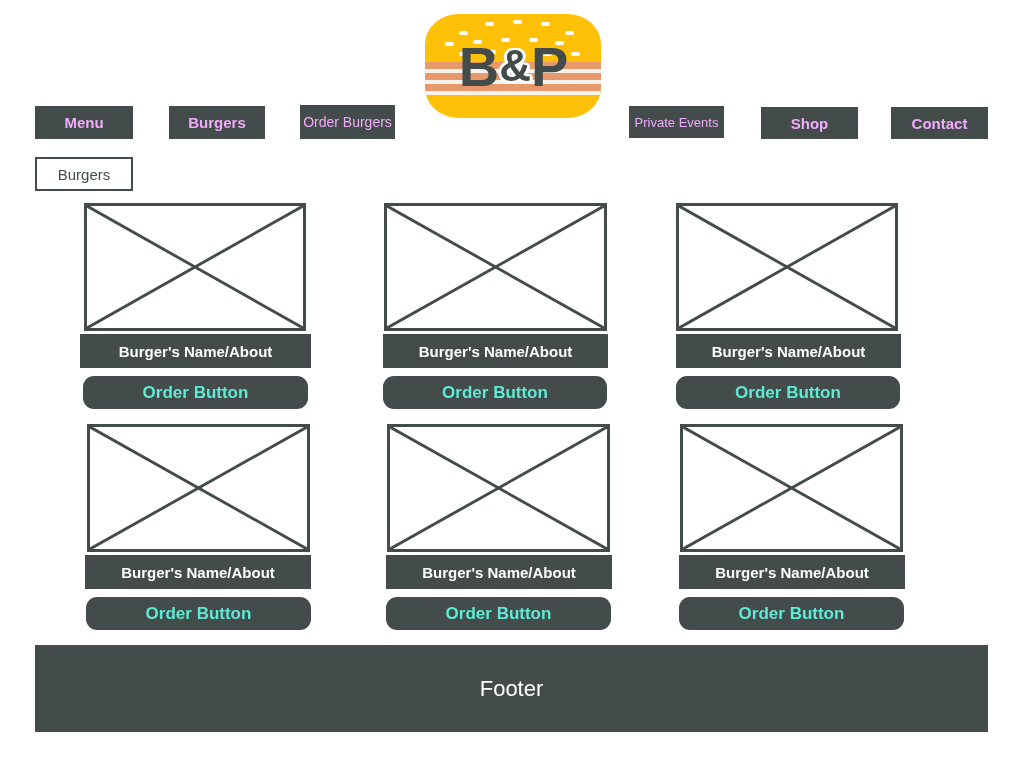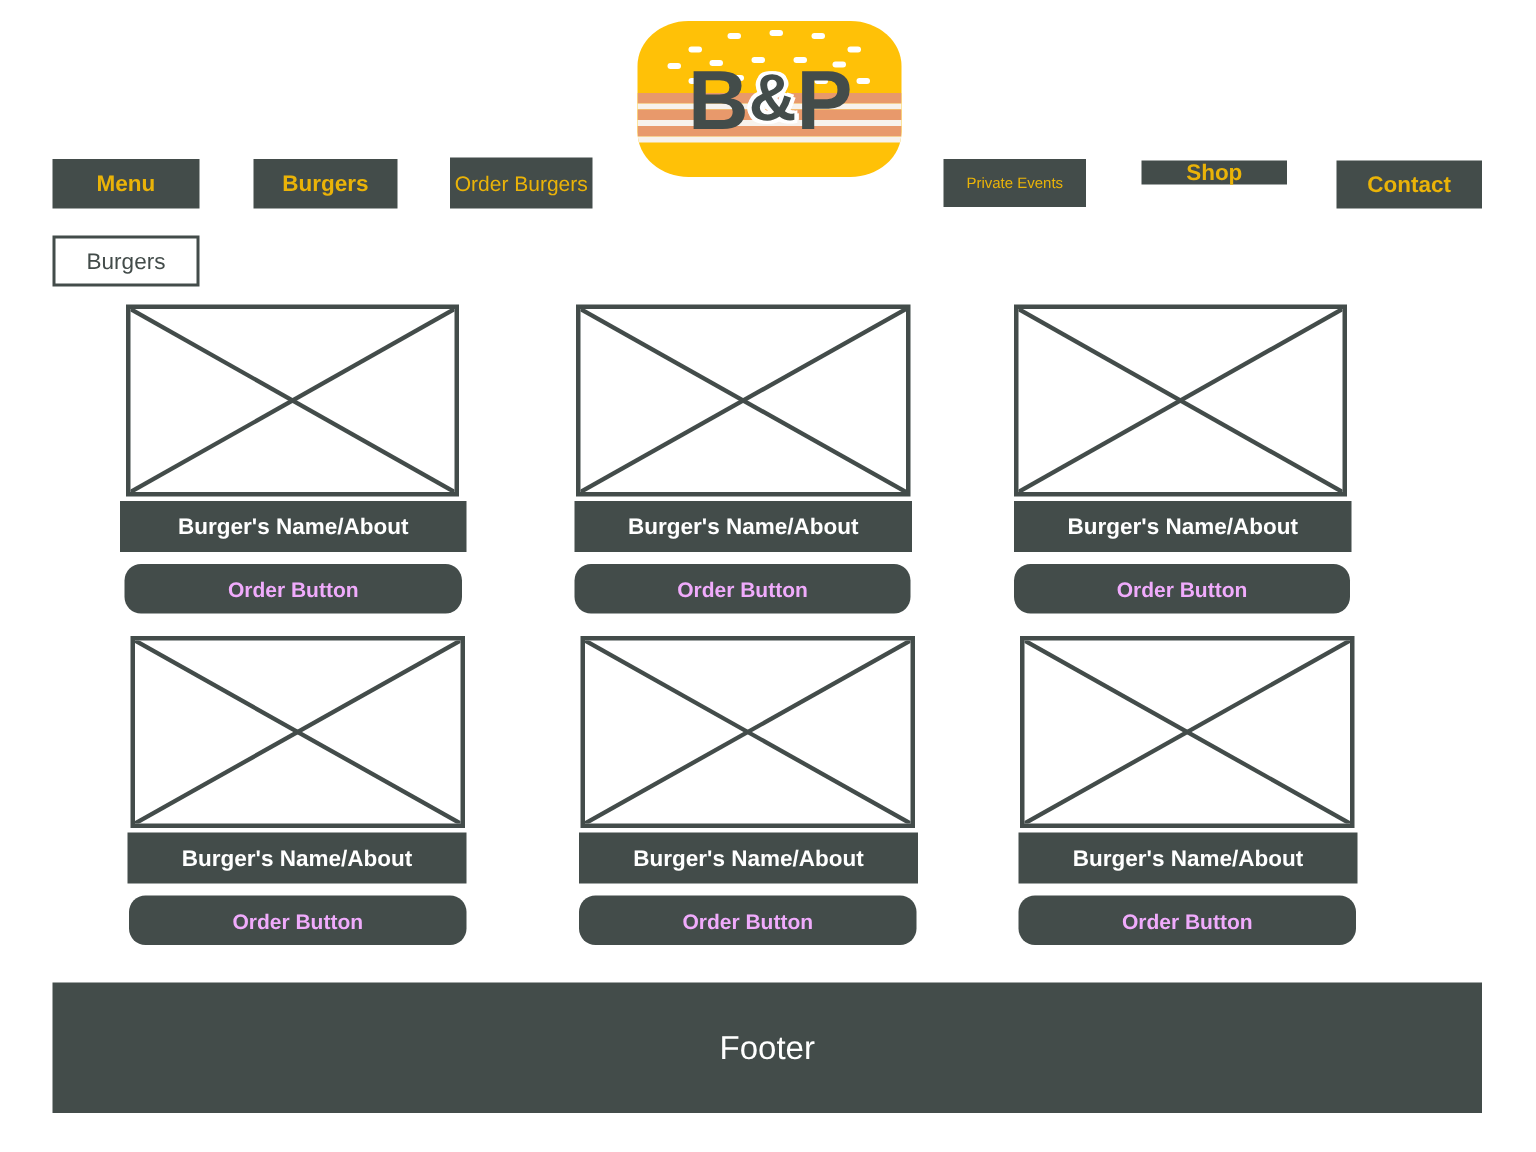--- a/index.html
+++ b/index.html
@@ -83,32 +83,32 @@
     font-size: 22px;
     font-weight: bold;
     color: #434C4A;
     letter-spacing: -0.3px;
   }
 
   
   .nav-btn {
     position: absolute;
     background: #434C4A;
-    color: #eab308;
+    color: #f0abfc;
     display: flex;
     align-items: center;
     justify-content: center;
     font-weight: bold;
     box-sizing: border-box;
   }
   #nav-menu          { left: 35px;  top: 106px; width: 98px;  height: 33px; font-size: 15px; }
   #nav-catering      { left: 169px; top: 106px; width: 96px;  height: 33px; font-size: 15px; }
   #nav-order-online  { left: 300px; top: 105px; width: 95px;  height: 34px; font-size: 14px; font-weight: normal; }
-  #nav-private       { left: 629px; top: 106px; width: 95px;  height: 32px; font-size: 10px; font-weight: normal; text-align: center; }
-  #nav-shop          { left: 761px; top: 107px; width: 97px;  height: 16px; font-size: 15px; }
+  #nav-private       { left: 629px; top: 106px; width: 95px;  height: 32px; font-size: 13px; font-weight: normal; text-align: center; }
+  #nav-shop          { left: 761px; top: 107px; width: 97px;  height: 32px; font-size: 15px; }
   #nav-contact       { left: 891px; top: 107px; width: 97px;  height: 32px; font-size: 15px; }
 
   #nav-burgers {
     position: absolute;
     left: 35px;
     top: 157px;
     width: 98px;
     height: 34px;
     background: #ffffff;
     border: 2px solid #434C4A;
@@ -135,45 +135,44 @@
     color: #ffffff;
     display: flex;
     align-items: center;
     justify-content: center;
     font-size: 15px;
     font-weight: bold;
   }
   .order-btn {
     position: absolute;
     background: #434C4A;
-    color: #f0abfc;
+    color: #5eead4;
     border-radius: 11px;
     display: flex;
     align-items: center;
     justify-content: center;
-    font-size: 14px;
+    font-size: 17px;
     font-weight: bold;
     border: none;
     font-family: "Liberation Sans", sans-serif;
   }
 
   
   #footer {
     position: absolute;
     left: 35px;
     top: 645px;
     width: 953px;
     height: 87px;
     background: #434C4A;
     color: #ffffff;
     display: flex;
     align-items: center;
     justify-content: center;
     font-size: 22px;
-    margin-top: 10px;
   }
 </style>
 </head>
 <body>
 
 <div id="logo-block">
   <div id="logo-bun">
     <div class="seed" style="left:60px;  top:8px;"></div>
     <div class="seed" style="left:88px;  top:6px;"></div>
     <div class="seed" style="left:116px; top:8px;"></div>

